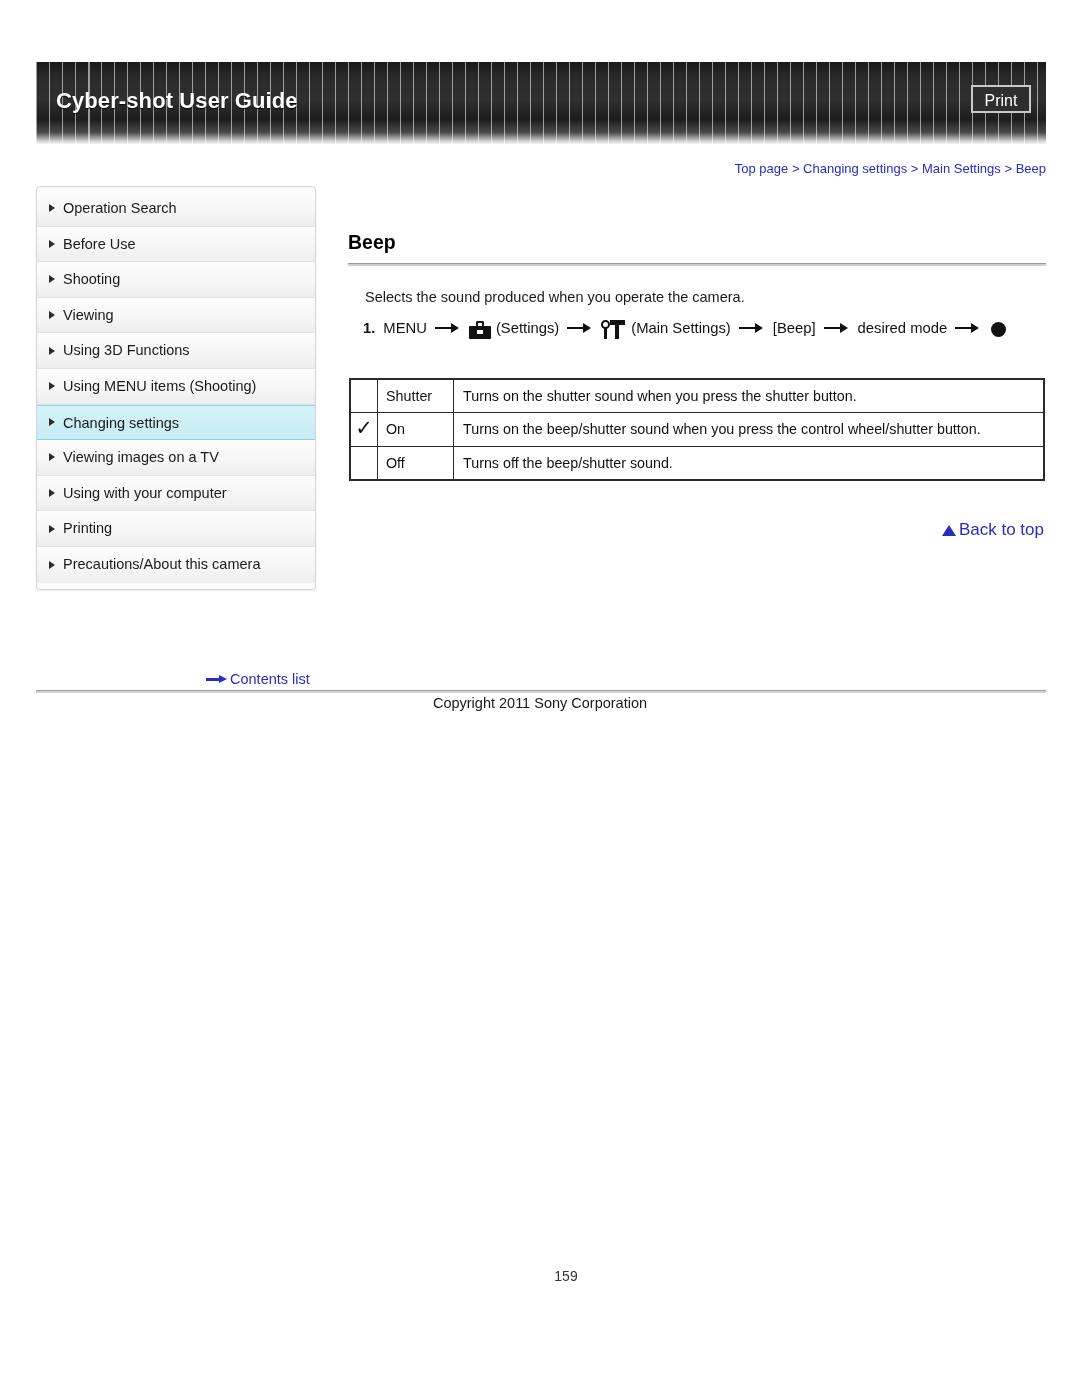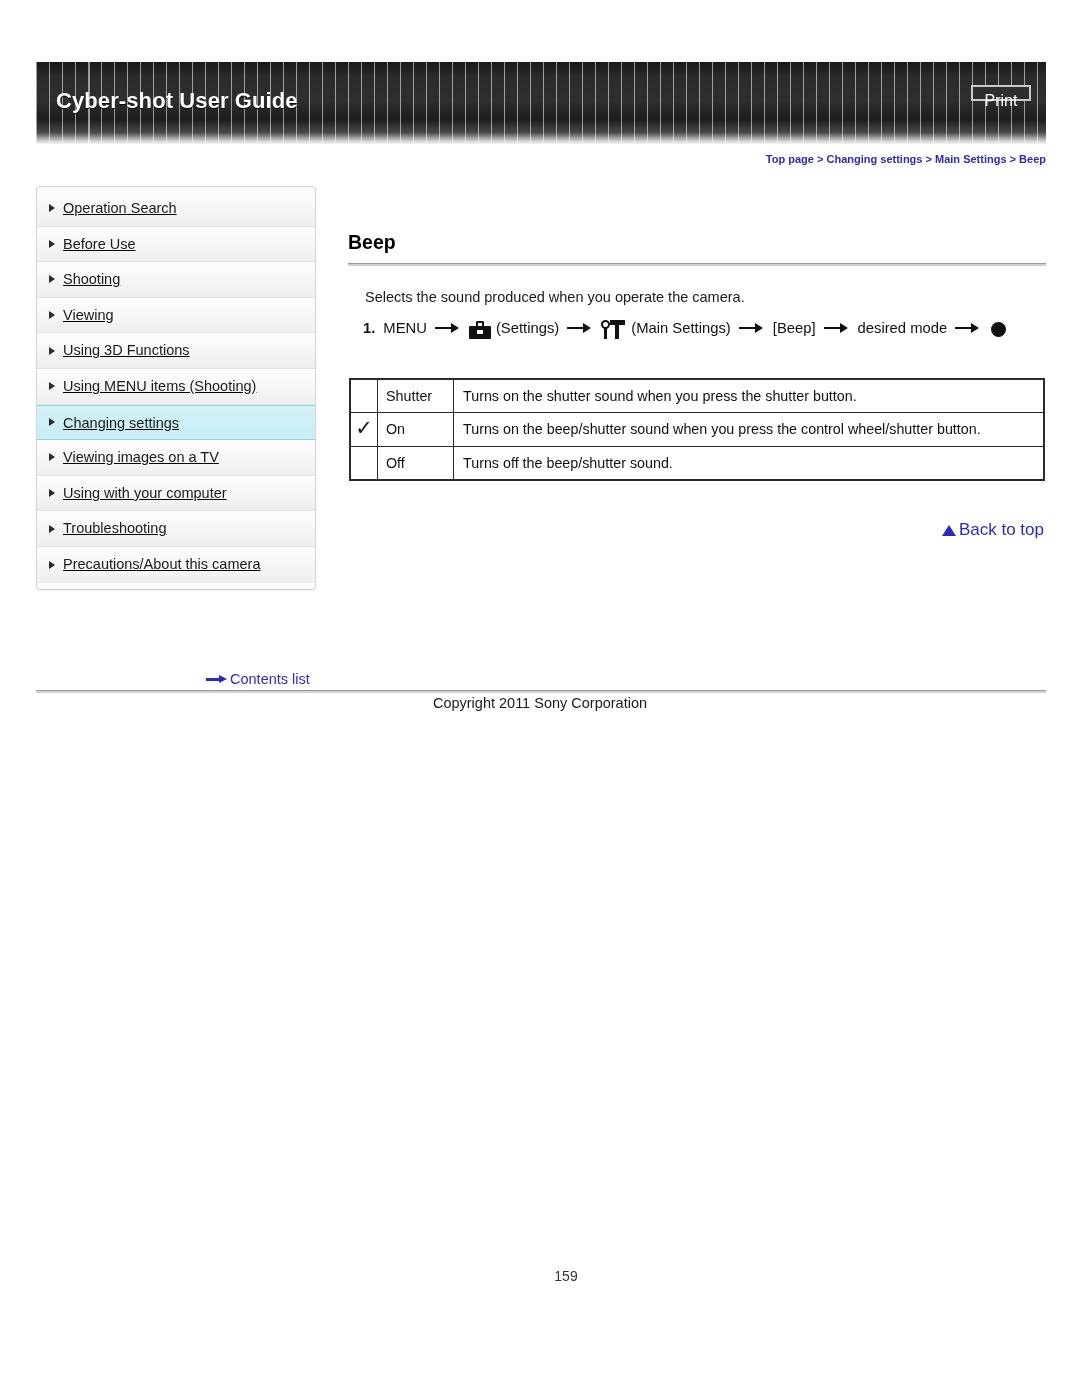--- a/index.html
+++ b/index.html
@@ -56,57 +56,55 @@
     letter-spacing: 0.1px;
     text-shadow: 0 1px 1px rgba(0,0,0,0.9);
     white-space: nowrap;
     margin-left: 7px;
   }
   .print-btn {
     position: absolute;
     right: 15px;
     top: 23px;
     width: 60px;
-    height: 16px;
+    height: 28px;
     border: 2px solid #c9c9c9;
     background: #2e2e2e;
     color: #ffffff;
     font-size: 16px;
     line-height: 28px;
     text-align: center;
     box-sizing: border-box;
     cursor: pointer;
   }
 
   
   .breadcrumb {
     position: absolute;
     right: 34px;
-    top: 153px;
-    font-size: 11px;
+    top: 161px;
+    font-size: 13px;
     color: #2b2bc0;
     white-space: nowrap;
-    font-weight: bold;
   }
   .breadcrumb .crumb { color: #2b2bc0; }
   .breadcrumb .sep { color: #2b2bc0; }
 
   
   .sidebar {
     position: absolute;
     left: 36px;
     top: 186px;
     width: 280px;
     background: #fbfbfb;
     border: 1px solid #d6d6d6;
     border-radius: 4px;
     box-sizing: border-box;
     box-shadow: 0 1px 2px rgba(0,0,0,0.07);
     padding: 4px 0 6px 0;
-    text-decoration: underline;
   }
   .nav-item {
     position: relative;
     height: 35.6px;
     line-height: 35.6px;
     padding-left: 26px;
     font-size: 14.5px;
     color: #1a1a1a;
     border-bottom: 1px solid #e2e2e2;
     background: linear-gradient(to bottom, #fdfdfd 0%, #f6f6f6 55%, #eeeeee 100%);
@@ -436,21 +434,21 @@
     <div class="nav-item">
       <span class="bullet"></span>
       <span>Viewing images on a TV</span>
     </div>
     <div class="nav-item">
       <span class="bullet"></span>
       <span>Using with your computer</span>
     </div>
     <div class="nav-item">
       <span class="bullet"></span>
-      <span>Troubleshooting</span>
+      <span>Printing</span>
     </div>
     <div class="nav-item">
       <span class="bullet"></span>
       <span>Precautions/About this camera</span>
     </div>
   </div>
 
   <div class="contents-list">
     <span class="arrow-right"></span><span>Contents list</span>
   </div>

